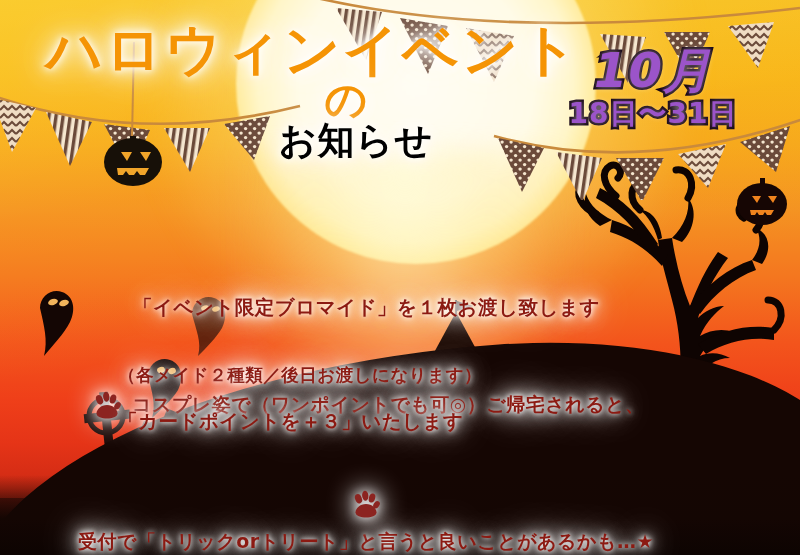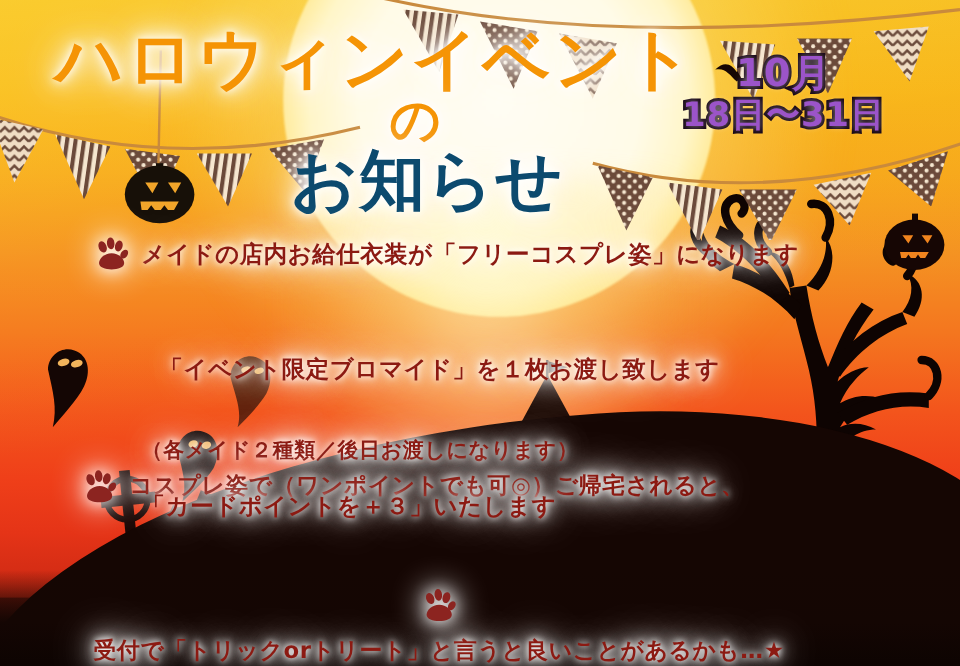--- a/index.html
+++ b/index.html
@@ -98,42 +98,42 @@
       0 0 34px rgba(255,255,255,.95), 0 0 46px rgba(255,255,240,.8);
     white-space:nowrap;
   }
   .t-no {
     font-size:42px; line-height:1.05;
     font-weight:bold; color:#f59405;
     text-align:center; padding-left:130px;
     text-shadow:0 0 7px #fff,0 0 14px #fff,0 0 24px #fff,0 0 38px rgba(255,255,255,.9);
   }
   .t-sub {
-    font-size:55px; line-height:1.05;
-    font-weight:bold; color:#0c4a6e;
+    font-size:37px; line-height:1.05;
+    font-weight:bold; color:#000000;
     text-align:center; padding-left:150px;
     letter-spacing:1px;
     text-shadow:0 0 7px #fff,0 0 14px #fff,0 0 24px #fff,0 0 38px rgba(255,255,255,.9);
   }
 
   
   .date-block {
     position:absolute; left:518px; top:44px;
     width:270px; text-align:center;
     pointer-events:none;
   }
   .date-line {
     font-weight:bold;
     color:#9b54c9;
     -webkit-text-stroke:5px #120010;
     paint-order:stroke fill;
     letter-spacing:1px;
     text-shadow:0 0 6px rgba(255,255,255,.55);
   }
-  .date-1 { font-size:32px; line-height:1.12; }
+  .date-1 { font-size:48px; line-height:1.12;font-style:italic; }
   .date-2 { font-size:28px; line-height:1.12; }
 
   
   .lines { position:absolute; left:0; top:0; width:800px; height:555px; }
   .row {
     position:absolute;
     display:flex; align-items:center; gap:10px;
     white-space:nowrap;
   }
   .ln {
@@ -364,39 +364,29 @@
     <div class="t-sub">お知らせ</div>
   </div>
 
   <div class="date-block">
     <div class="date-line date-1">10月</div>
     <div class="date-line date-2">18日〜31日</div>
   </div>
 
   <div class="lines">
 
-    <div class="row" style="left:78px; top:196px;">
-      <svg class="paw" viewBox="0 0 40 40">
-        <ellipse cx="10" cy="13" rx="4.4" ry="6.4" fill="#8c2420" transform="rotate(-22 10 13)"></ellipse>
-        <ellipse cx="19" cy="9" rx="4.2" ry="6.6" fill="#8c2420" transform="rotate(-6 19 9)"></ellipse>
-        <ellipse cx="28" cy="12" rx="4.2" ry="6.2" fill="#8c2420" transform="rotate(16 28 12)"></ellipse>
-        <ellipse cx="34" cy="21" rx="3.8" ry="5.4" fill="#8c2420" transform="rotate(34 34 21)"></ellipse>
-        <path d="M20 20 C28 20 34 26 34 31 C34 36 27 38 20 38 C13 38 6 36 6 31 C6 26 12 20 20 20 Z" fill="#8c2420"></path>
-      </svg>
-      <span class="ln big">メイドの店内お給仕衣装が「フリーコスプレ姿」になります</span>
-    </div>
 
     <div class="row" style="left:133px; top:294px;">
       <span class="ln big">「イベント限定ブロマイド」を１枚お渡し致します</span>
     </div>
     <div class="row" style="left:118px; top:331px;margin-top:32px;">
       <span class="ln small">（各メイド２種類／後日お渡しになります）</span>
     </div>
 
-    <div class="row" style="left:68px; top:390px;">
+    <div class="row" style="left:92px; top:390px;">
       <svg class="paw" viewBox="0 0 40 40">
         <ellipse cx="10" cy="13" rx="4.4" ry="6.4" fill="#8c2420" transform="rotate(-22 10 13)"></ellipse>
         <ellipse cx="19" cy="9" rx="4.2" ry="6.6" fill="#8c2420" transform="rotate(-6 19 9)"></ellipse>
         <ellipse cx="28" cy="12" rx="4.2" ry="6.2" fill="#8c2420" transform="rotate(16 28 12)"></ellipse>
         <ellipse cx="34" cy="21" rx="3.8" ry="5.4" fill="#8c2420" transform="rotate(34 34 21)"></ellipse>
         <path d="M20 20 C28 20 34 26 34 31 C34 36 27 38 20 38 C13 38 6 36 6 31 C6 26 12 20 20 20 Z" fill="#8c2420"></path>
       </svg>
       <span class="ln">コスプレ姿で（ワンポイントでも可◎）ご帰宅されると、</span>
     </div>
     <div class="row" style="left:118px; top:408px;">

